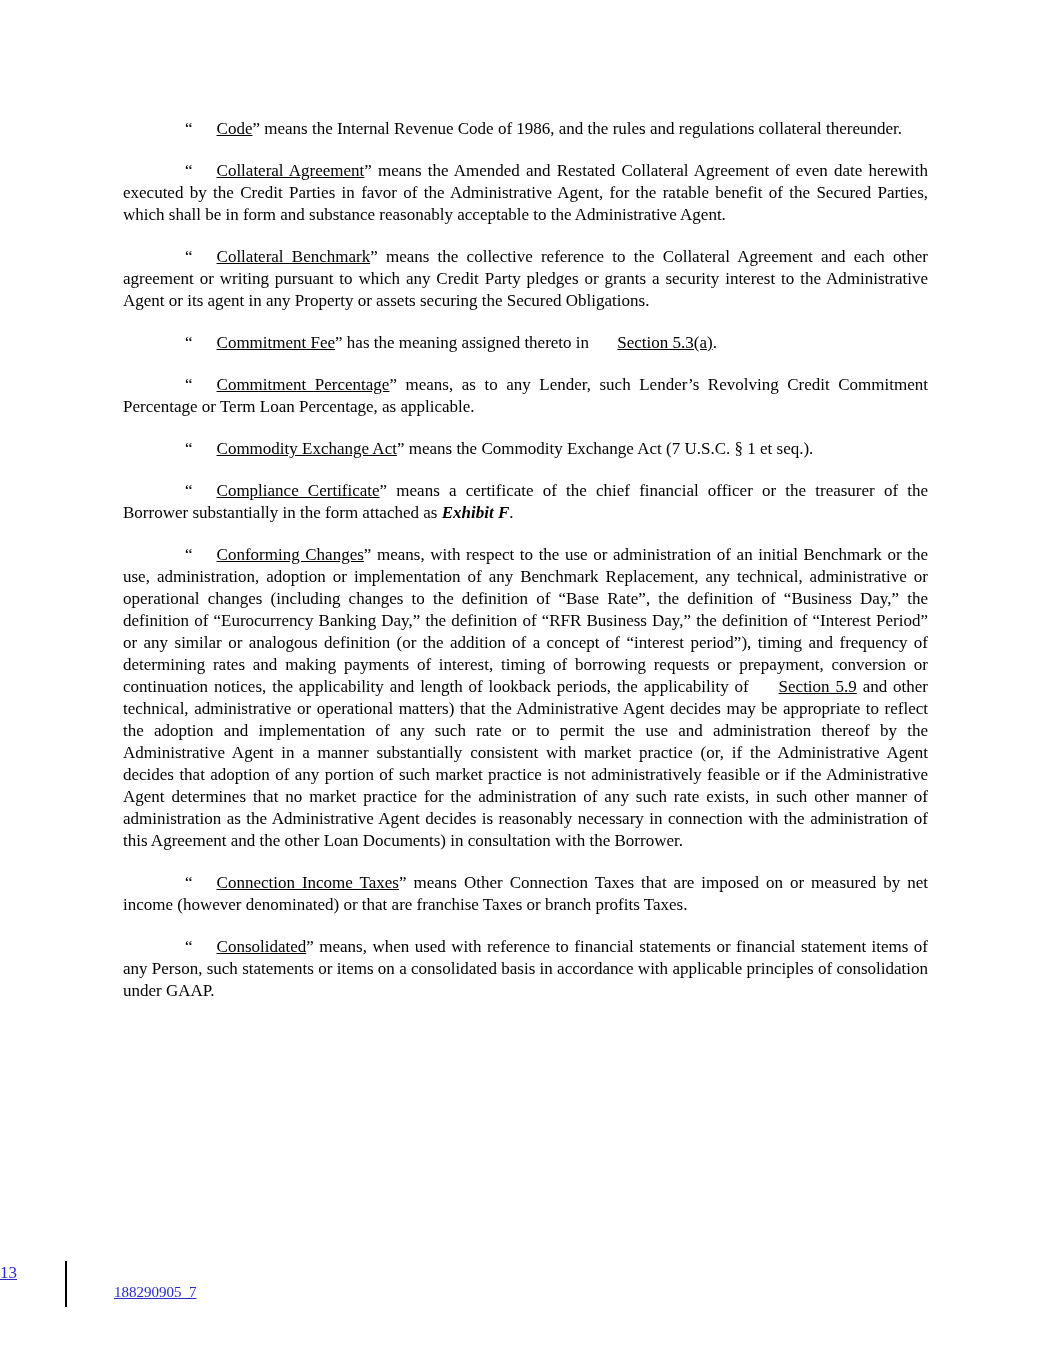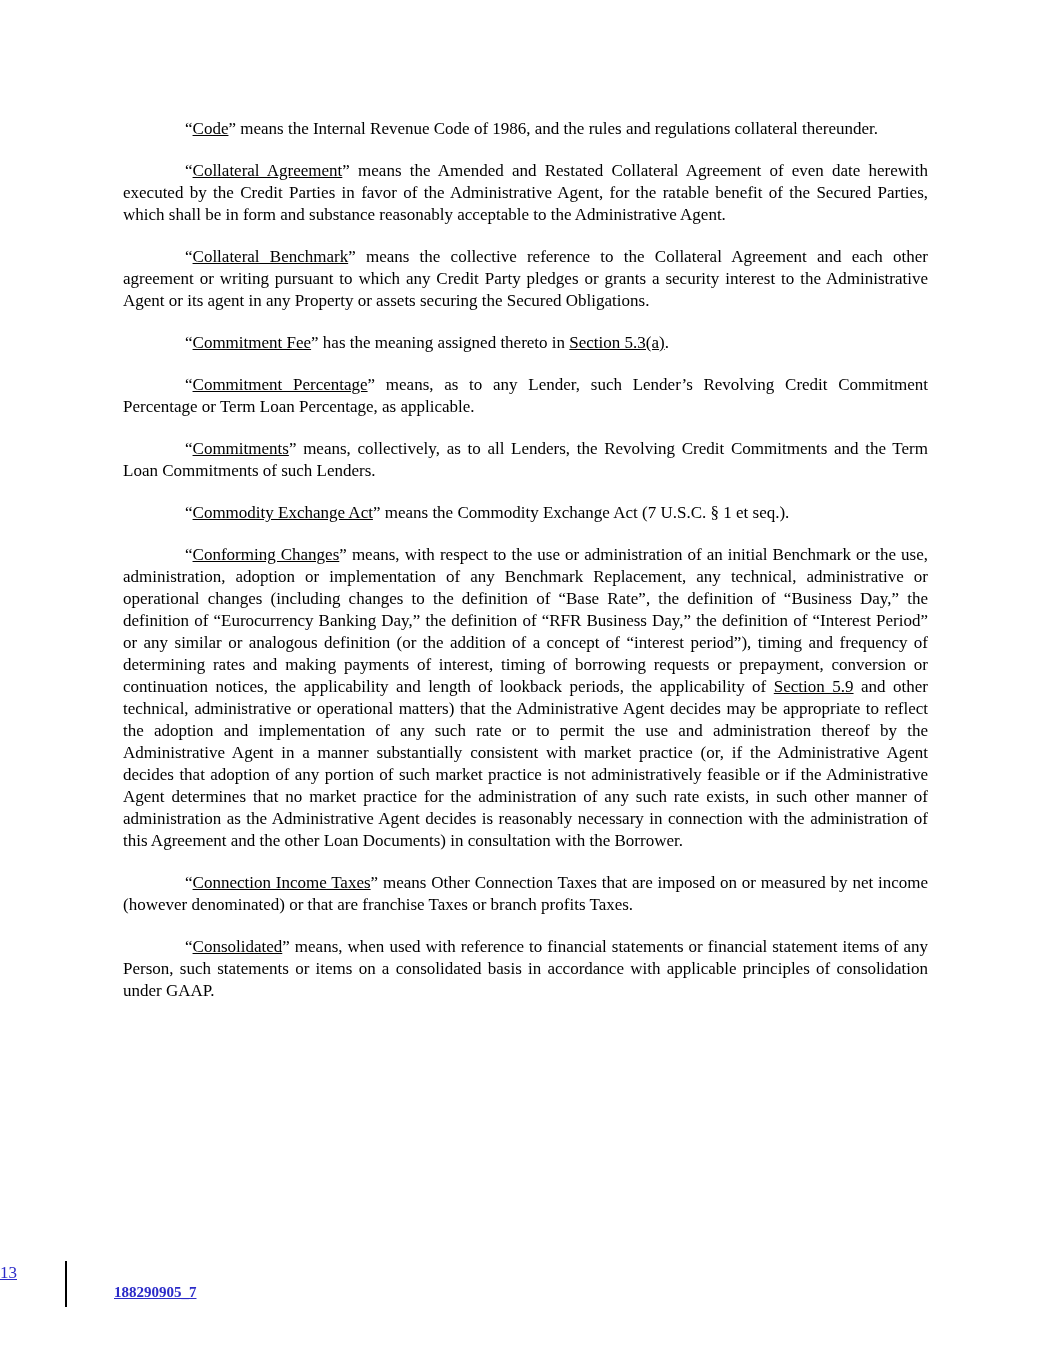--- a/index.html
+++ b/index.html
@@ -22,63 +22,62 @@
     width: 805px;
   }
   .para {
     margin: 0 0 20px 0;
     font-size: 17px;
     line-height: 22px;
     text-align: justify;
     text-indent: 62px;
   }
   .para:last-child { margin-bottom: 0; }
-  .u { text-decoration: underline; }
+  .u { text-decoration: underline; margin-left: 24px; }
   .bi { font-weight: bold; font-style: italic; }
   .footer-page-number {
     position: absolute;
     left: 0;
     top: 1263px;
     width: 1055px;
     text-align: left;
     font-size: 17px;
   }
   .footer-page-number a,
   .footer-doc-id a {
     color: #2b2bc8;
     text-decoration: underline;
     cursor: pointer;
   }
   .footer-doc-id {
     position: absolute;
     left: 114px;
     top: 1284px;
     font-size: 15px;
-    font-weight: bold;
   }
   .change-bar {
     position: absolute;
     left: 65px;
     top: 1261px;
     width: 2px;
     height: 46px;
     background: #000000;
   }
 </style>
 </head>
 <body>
 
 <main class="doc-body">
     <p class="para"><span>“</span><span class="u">Code</span><span>” means the Internal Revenue Code of 1986, and the rules and regulations collateral thereunder.</span></p>
     <p class="para"><span>“</span><span class="u">Collateral Agreement</span><span>” means the Amended and Restated Collateral Agreement of even date herewith executed by the Credit Parties in favor of the Administrative Agent, for the ratable benefit of the Secured Parties, which shall be in form and substance reasonably acceptable to the Administrative Agent.</span></p>
     <p class="para"><span>“</span><span class="u">Collateral Benchmark</span><span>” means the collective reference to the Collateral Agreement and each other agreement or writing pursuant to which any Credit Party pledges or grants a security interest to the Administrative Agent or its agent in any Property or assets securing the Secured Obligations.</span></p>
     <p class="para"><span>“</span><span class="u">Commitment Fee</span><span>” has the meaning assigned thereto in </span><span class="u">Section 5.3(a)</span><span>.</span></p>
     <p class="para"><span>“</span><span class="u">Commitment Percentage</span><span>” means, as to any Lender, such Lender’s Revolving Credit Commitment Percentage or Term Loan Percentage, as applicable.</span></p>
-    <p class="para"><span>“</span><span class="u">Commitments</span><span>” means, collectively, as to all Lenders, the Revolving Credit Commitments and the Term Loan Commitments of such Lenders.</span></p>
     <p class="para"><span>“</span><span class="u">Commodity Exchange Act</span><span>” means the Commodity Exchange Act (7 U.S.C. § 1 et seq.).</span></p>
+    <p class="para"><span>“</span><span class="u">Compliance Certificate</span><span>” means a certificate of the chief financial officer or the treasurer of the Borrower substantially in the form attached as </span><span class="bi">Exhibit F</span><span>.</span></p>
     <p class="para"><span>“</span><span class="u">Conforming Changes</span><span>” means, with respect to the use or administration of an initial Benchmark or the use, administration, adoption or implementation of any Benchmark Replacement, any technical, administrative or operational changes (including changes to the definition of “Base Rate”, the definition of “Business Day,” the definition of “Eurocurrency Banking Day,” the definition of “RFR Business Day,” the definition of “Interest Period” or any similar or analogous definition (or the addition of a concept of “interest period”), timing and frequency of determining rates and making payments of interest, timing of borrowing requests or prepayment, conversion or continuation notices, the applicability and length of lookback periods, the applicability of </span><span class="u">Section 5.9</span><span> and other technical, administrative or operational matters) that the Administrative Agent decides may be appropriate to reflect the adoption and implementation of any such rate or to permit the use and administration thereof by the Administrative Agent in a manner substantially consistent with market practice (or, if the Administrative Agent decides that adoption of any portion of such market practice is not administratively feasible or if the Administrative Agent determines that no market practice for the administration of any such rate exists, in such other manner of administration as the Administrative Agent decides is reasonably necessary in connection with the administration of this Agreement and the other Loan Documents) in consultation with the Borrower.</span></p>
     <p class="para"><span>“</span><span class="u">Connection Income Taxes</span><span>” means Other Connection Taxes that are imposed on or measured by net income (however denominated) or that are franchise Taxes or branch profits Taxes.</span></p>
     <p class="para"><span>“</span><span class="u">Consolidated</span><span>” means, when used with reference to financial statements or financial statement items of any Person, such statements or items on a consolidated basis in accordance with applicable principles of consolidation under GAAP.</span></p>
   </main>
 
 <div class="change-bar"></div>
 
 <div class="footer-page-number">
   <a>13</a>
 </div>

